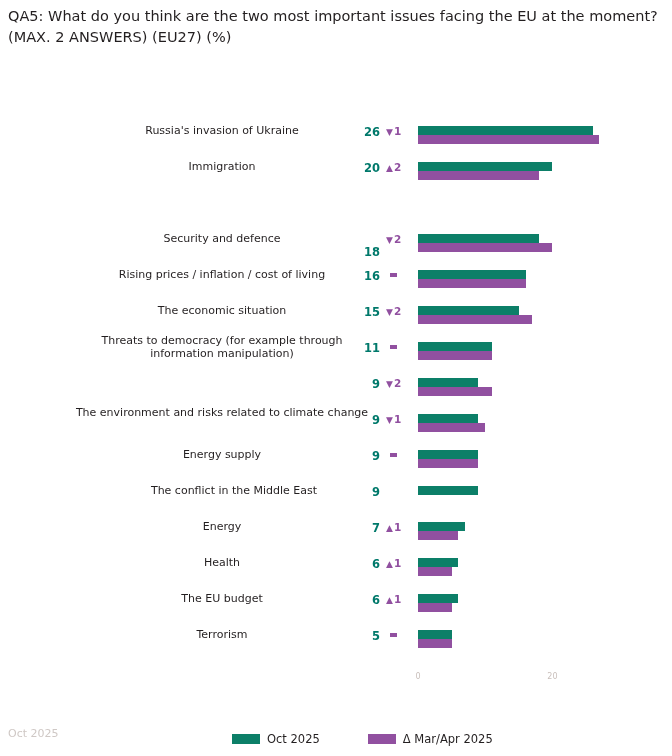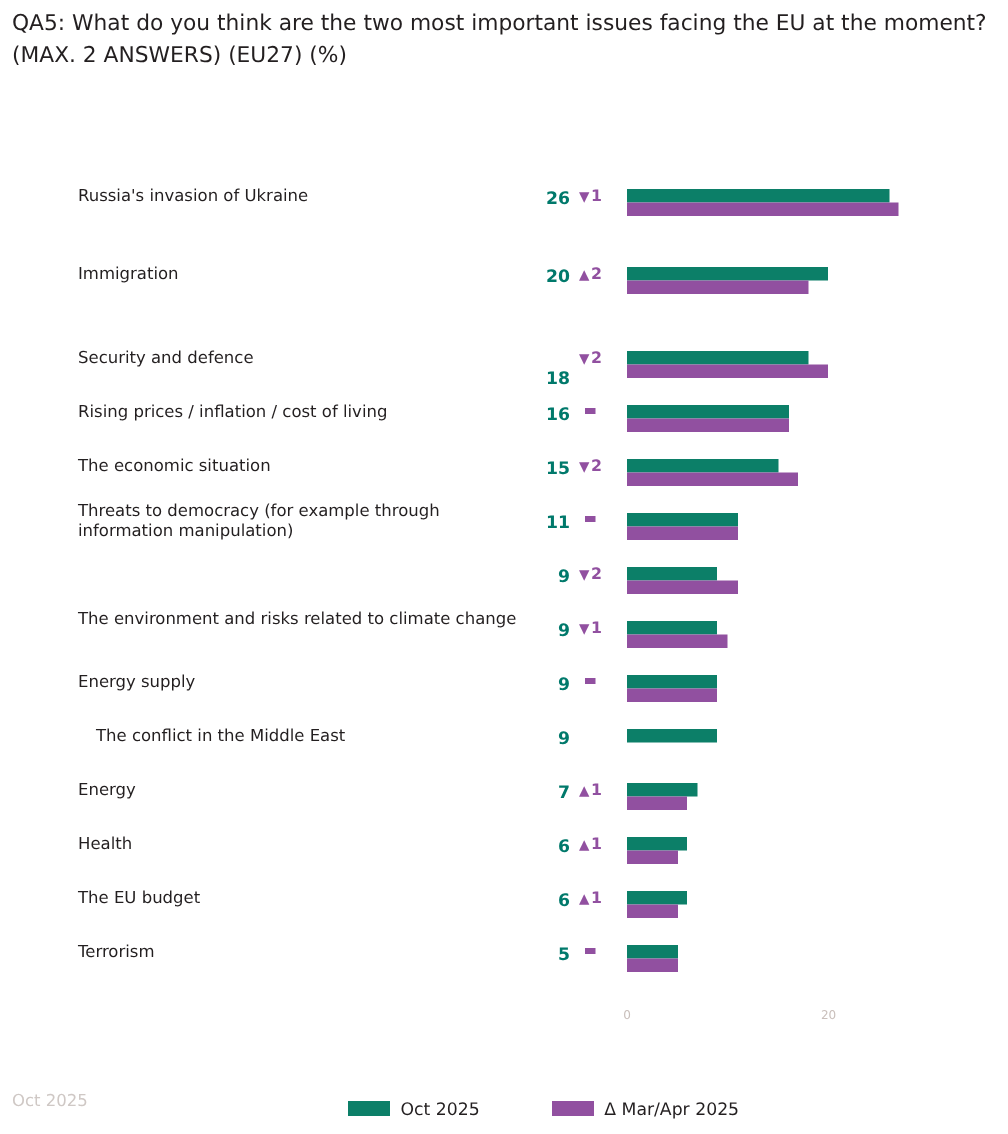--- a/index.html
+++ b/index.html
@@ -37,24 +37,24 @@
 
   .row {
     position: absolute;
     left: 0;
     width: 672px;
     height: 36px;
   }
 
   .row-label {
     position: absolute;
-    right: 320px;     
+    right: 300px;     
     top: 0;
     width: 300px;
-    text-align: left;
+    text-align: center;
     font-size: 11px;
     line-height: 12.5px;
     color: #231f20;
     font-family: "DejaVu Sans", sans-serif;
   }
 
   .row-value {
     position: absolute;
     left: 358px;
     top: 0;
@@ -171,21 +171,21 @@
 <div id="plot-area">
     <div class="row" style="top: 0px;">
       <div class="row-label" style="top: 3px;">Russia's invasion of Ukraine</div>
       <div class="row-value" style="top: 3px;">26</div>
       <div class="row-delta" style="top: 3px;"><span class="arrow">▼</span><span>1</span></div>
       <div class="bars" style="top: 4px;">
         <div class="bar bar-current" style="width: 174.72px; background: rgb(12, 127, 104);"></div>
         <div class="bar bar-previous" style="width: 181.44px; background: rgb(145, 80, 160);"></div>
       </div>
     </div>
-    <div class="row" style="top: 36px; margin-top: 16px;">
+    <div class="row" style="top: 36px;">
       <div class="row-label" style="top: 3px;">Immigration</div>
       <div class="row-value" style="top: 3px;">20</div>
       <div class="row-delta" style="top: 3px;"><span class="arrow">▲</span><span>2</span></div>
       <div class="bars" style="top: 4px;">
         <div class="bar bar-current" style="width: 134.4px; background: rgb(12, 127, 104);"></div>
         <div class="bar bar-previous" style="width: 120.96px; background: rgb(145, 80, 160);"></div>
       </div>
     </div>
     <div class="row" style="top: 108px;">
       <div class="row-label" style="top: 3px;">Security and defence</div>

